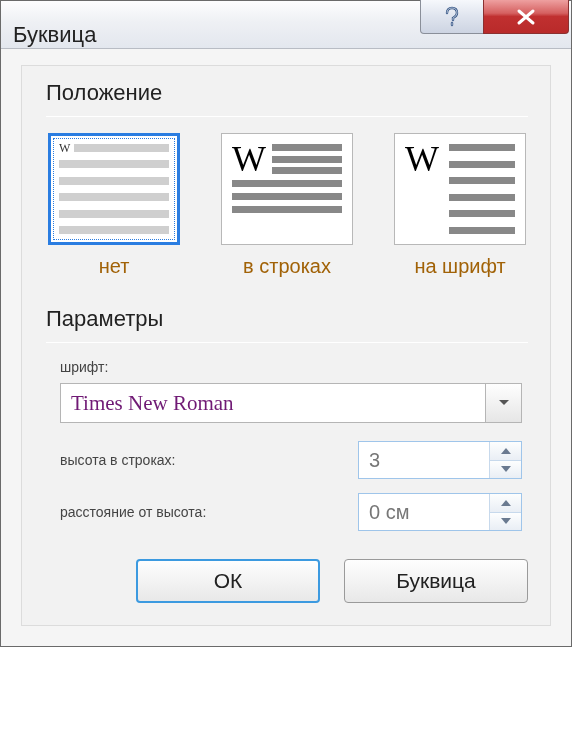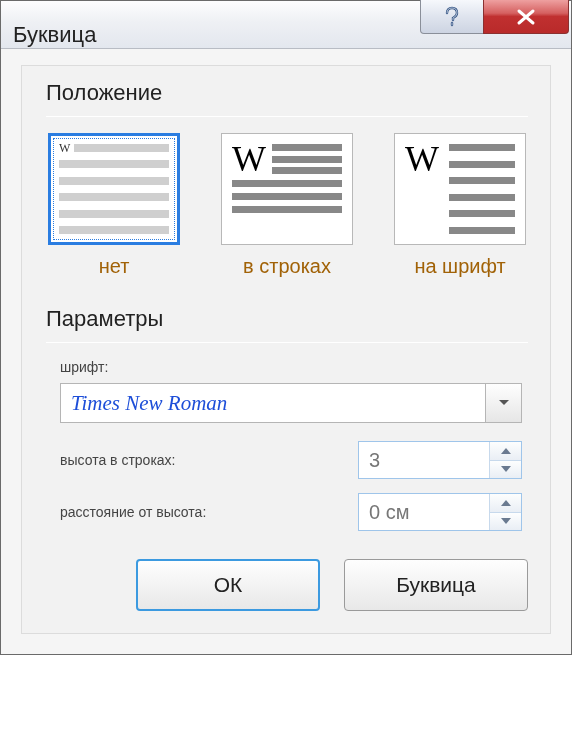--- a/index.html
+++ b/index.html
@@ -150,23 +150,22 @@
     height: 40px;
     border: 1px solid #b5b5b5;
     background: #fff;
     align-items: center;
     margin-bottom: 18px;
   }
   .select-text {
     flex: 1;
     padding: 0 10px;
     font-size: 21px;
-    color: #1d4ed8;
+    color: #701a75;
     font-family: "Times New Roman", serif;
-    font-style: italic;
   }
   .select-btn {
     width: 36px;
     height: 100%;
     border-left: 1px solid #b5b5b5;
     background: linear-gradient(to bottom, #fefefe, #e6e6e6);
     display: flex;
     align-items: center;
     justify-content: center;
   }
@@ -200,21 +199,21 @@
   }
   .spin-btn + .spin-btn { border-top: 1px solid #c7d9ec; }
   .buttons {
     display: flex;
     gap: 24px;
     justify-content: flex-end;
     margin-top: 28px;
   }
   .btn {
     width: 184px;
-    height: 52px;
+    height: 44px;
     font-size: 21px;
     color: #222;
     background: linear-gradient(to bottom, #fefefe, #e8e8e8);
     border: 1px solid #9a9a9a;
     border-radius: 4px;
     display: flex;
     align-items: center;
     justify-content: center;
     cursor: pointer;
   }

